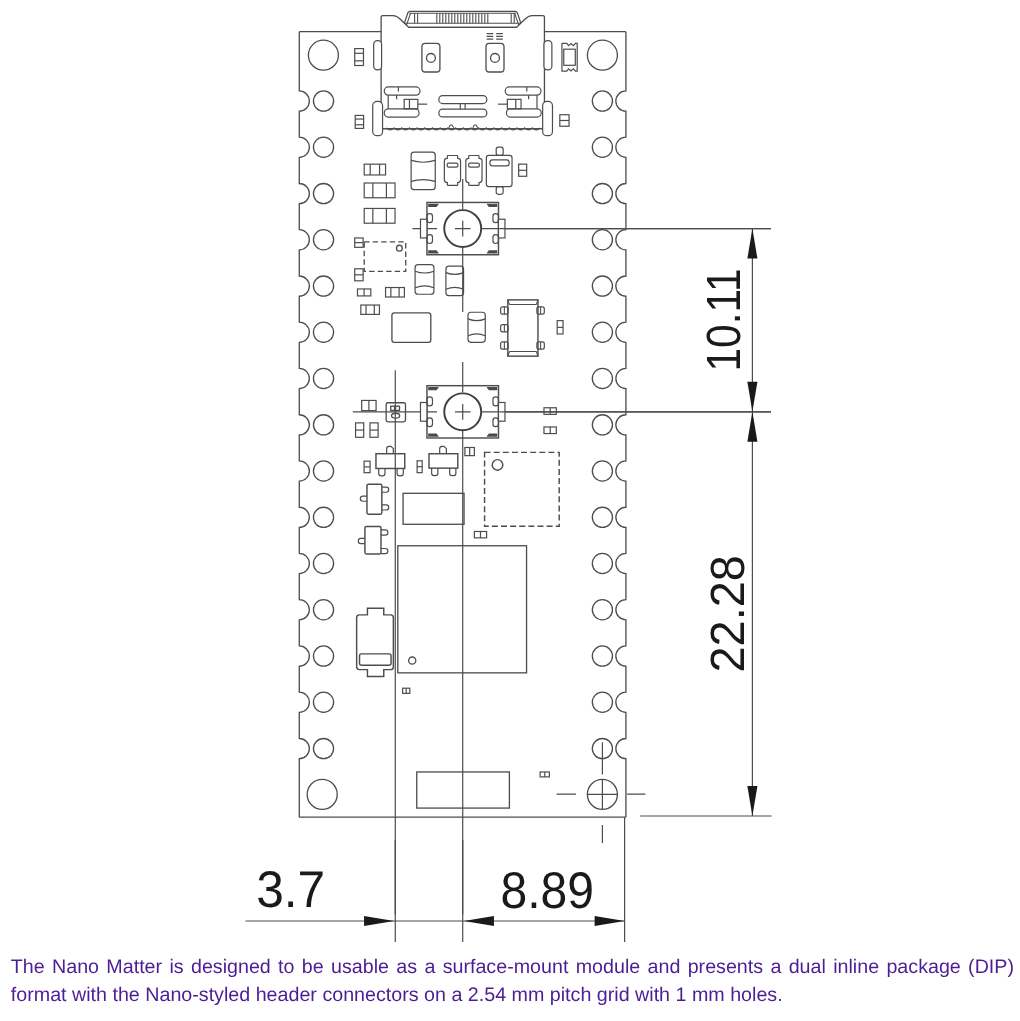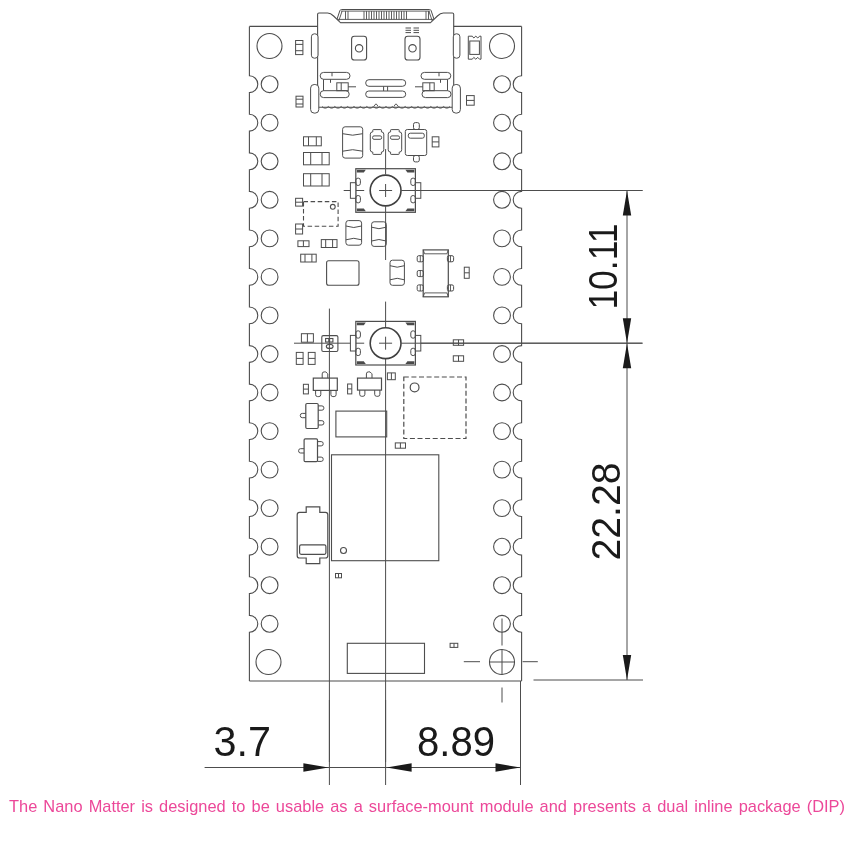--- a/index.html
+++ b/index.html
@@ -1,17 +1,17 @@
 <!DOCTYPE html>
 <html><head>
 <meta charset="utf-8">
 <style>
 html,body{margin:0;padding:0;background:#ffffff;width:850px;height:851px;overflow:hidden;}
 #drawing{position:absolute;left:0;top:0;}
-.caption{position:absolute;left:9px;top:795px;width:836px;font-family:"Liberation Sans",sans-serif;font-size:16.4px;line-height:22.8px;color:#ec4899;}
+.caption{position:absolute;left:9px;top:795px;width:836px;font-family:"Liberation Sans",sans-serif;font-size:16.4px;line-height:22.8px;color:#4c1d95;}
 .j{text-align:justify;text-align-last:justify;}
 </style>
 </head>
 <body>
 
 <svg id="drawing" width="850" height="851" viewBox="0 0 850 851">
 
 <path d="M 249.4 26.4 V 75.8 A 8.4 8.4 0 0 1 249.4 92.6 V 114.3 A 8.4 8.4 0 0 1 249.4 131.1 V 152.9 A 8.4 8.4 0 0 1 249.4 169.7 V 191.4 A 8.4 8.4 0 0 1 249.4 208.2 V 230.0 A 8.4 8.4 0 0 1 249.4 246.8 V 268.5 A 8.4 8.4 0 0 1 249.4 285.3 V 307.0 A 8.4 8.4 0 0 1 249.4 323.8 V 345.6 A 8.4 8.4 0 0 1 249.4 362.4 V 384.1 A 8.4 8.4 0 0 1 249.4 400.9 V 422.7 A 8.4 8.4 0 0 1 249.4 439.5 V 461.2 A 8.4 8.4 0 0 1 249.4 478.0 V 499.7 A 8.4 8.4 0 0 1 249.4 516.5 V 538.3 A 8.4 8.4 0 0 1 249.4 555.1 V 576.8 A 8.4 8.4 0 0 1 249.4 593.6 V 615.4 A 8.4 8.4 0 0 1 249.4 632.2 V 681.0" fill="none" stroke="#4d4d4d" stroke-width="1.1"></path>
 
 <path d="M 521.6 26.4 V 75.8 A 8.4 8.4 0 0 0 521.6 92.6 V 114.3 A 8.4 8.4 0 0 0 521.6 131.1 V 152.9 A 8.4 8.4 0 0 0 521.6 169.7 V 191.4 A 8.4 8.4 0 0 0 521.6 208.2 V 230.0 A 8.4 8.4 0 0 0 521.6 246.8 V 268.5 A 8.4 8.4 0 0 0 521.6 285.3 V 307.0 A 8.4 8.4 0 0 0 521.6 323.8 V 345.6 A 8.4 8.4 0 0 0 521.6 362.4 V 384.1 A 8.4 8.4 0 0 0 521.6 400.9 V 422.7 A 8.4 8.4 0 0 0 521.6 439.5 V 461.2 A 8.4 8.4 0 0 0 521.6 478.0 V 499.7 A 8.4 8.4 0 0 0 521.6 516.5 V 538.3 A 8.4 8.4 0 0 0 521.6 555.1 V 576.8 A 8.4 8.4 0 0 0 521.6 593.6 V 615.4 A 8.4 8.4 0 0 0 521.6 632.2 V 681.0" fill="none" stroke="#4d4d4d" stroke-width="1.1"></path>
@@ -443,13 +443,14 @@
 
 <path d="M 520.5 767.5 l -25 4.2 v -8.4 z" fill="#1a1a1a"></path>
 
 <text x="213.5" y="755.9" font-family="Liberation Sans, sans-serif" font-size="43" textLength="57.5" lengthAdjust="spacingAndGlyphs" fill="#1a1a1a">3.7</text>
 
 <text x="417" y="756.3" font-family="Liberation Sans, sans-serif" font-size="43" textLength="78" lengthAdjust="spacingAndGlyphs" fill="#1a1a1a">8.89</text>
 </svg>
 
 <div class="caption">
     <div class="j">The Nano Matter is designed to be usable as a surface-mount module and presents a dual inline package (DIP)</div>
+    <div>format with the Nano-styled header connectors on a 2.54 mm pitch grid with 1 mm holes.</div>
   </div>
 
 </body></html>

